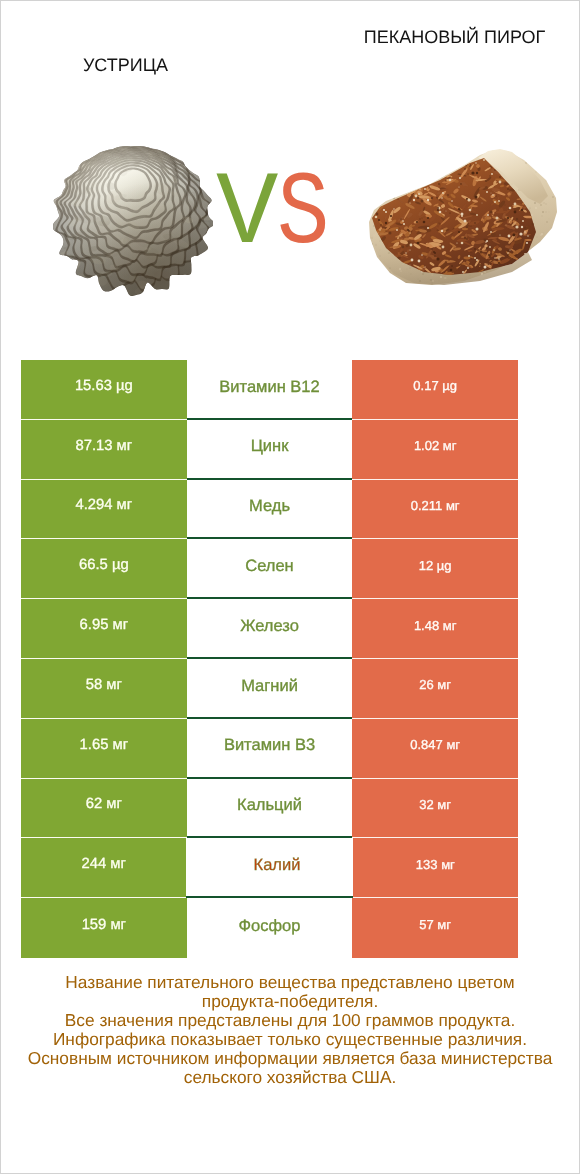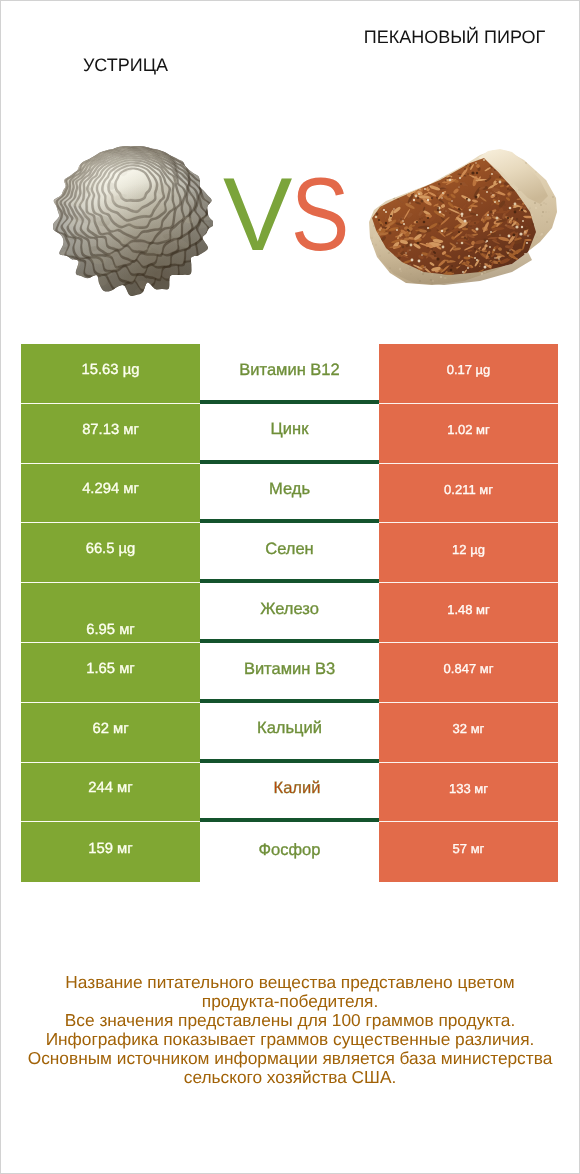--- a/index.html
+++ b/index.html
@@ -9,34 +9,34 @@
   .pageborder{position:absolute;left:0;top:0;width:580px;height:1174px;box-sizing:border-box;border:1px solid #d2d2d2;pointer-events:none;}
   .cell>span,.title,.footer div,.vs{transform:translateZ(0);}
 
   .title{position:absolute;font-size:18px;line-height:29.2px;color:#141414;text-align:center;font-weight:400;}
   .title-left{left:0;top:51px;width:251px;}
   .title-right{left:354px;top:23px;width:201px;}
 
   .hero{position:absolute;left:0;top:0;width:580px;height:330px;}
   .oyster{position:absolute;left:53px;top:142px;}
   .pie{position:absolute;left:366px;top:148px;}
-  .vs{position:absolute;left:223px;top:163px;font-size:104px;line-height:104px;font-weight:400;letter-spacing:-1.5px;}
+  .vs{position:absolute;left:216px;top:163px;font-size:104px;line-height:104px;font-weight:400;letter-spacing:-1.5px;font-family:Liberation Mono, monospace;}
   .vs .v{color:#7ba43a;}
   .vs .s{color:#e3694a;display:inline-block;transform:scaleX(0.84);transform-origin:left center;}
 
-  .table{position:absolute;left:21px;top:344px;width:537px;}
+  .table{position:absolute;left:21px;top:360px;width:497px;}
   .row{display:flex;height:59.8px;}
   .cell{display:flex;align-items:center;justify-content:center;box-sizing:border-box;}
   .cell>span{display:block;position:relative;top:-3.5px;}
   .c-mid>span{top:-1.8px;}
   .c-left{width:179px;color:#fdfff0;font-size:14.8px;font-weight:400;-webkit-text-stroke:0.34px #fdfff0;}
   .c-mid{width:179px;font-size:16.5px;font-weight:400;background:#fff;}
   .c-right{width:179px;color:#fffaf6;font-size:13px;font-weight:400;-webkit-text-stroke:0.34px #fffaf6;}
   .sep-green{border-bottom:1px solid #fbfcf2;}
-  .sep-mid{border-bottom:4px solid #14532d;}
+  .sep-mid{border-bottom:2px solid #14532d;}
   .sep-orange{border-bottom:1px solid #fdf3ef;}
 
   .footer{position:absolute;left:0;top:973px;width:580px;text-align:center;
           font-size:17.3px;line-height:18.92px;color:#a16207;}
   .footer div{white-space:nowrap;}
 </style>
 </head>
 <body>
 
 <div class="page">
@@ -1003,28 +1003,39 @@
           <span>66.5 µg</span>
         </div>
         <div class="cell c-mid sep-mid" style="color: rgb(111, 143, 57); -webkit-text-stroke: 0.34px rgb(111, 143, 57);">
           <span>Селен</span>
         </div>
         <div class="cell c-right sep-orange" style="background: rgb(226, 107, 74);">
           <span>12 µg</span>
         </div>
       </div>
       <div class="row">
-        <div class="cell c-left sep-green" style="background: rgb(128, 167, 51); align-items: flex-end;">
+        <div class="cell c-left sep-green" style="background: rgb(128, 167, 51);">
           <span>6.95 мг</span>
         </div>
         <div class="cell c-mid sep-mid" style="color: rgb(111, 143, 57); -webkit-text-stroke: 0.34px rgb(111, 143, 57);">
           <span>Железо</span>
         </div>
         <div class="cell c-right sep-orange" style="background: rgb(226, 107, 74);">
           <span>1.48 мг</span>
+        </div>
+      </div>
+      <div class="row">
+        <div class="cell c-left sep-green" style="background: rgb(128, 167, 51);">
+          <span>58 мг</span>
+        </div>
+        <div class="cell c-mid sep-mid" style="color: rgb(111, 143, 57); -webkit-text-stroke: 0.34px rgb(111, 143, 57);">
+          <span>Магний</span>
+        </div>
+        <div class="cell c-right sep-orange" style="background: rgb(226, 107, 74);">
+          <span>26 мг</span>
         </div>
       </div>
       <div class="row">
         <div class="cell c-left sep-green" style="background: rgb(128, 167, 51);">
           <span>1.65 мг</span>
         </div>
         <div class="cell c-mid sep-mid" style="color: rgb(111, 143, 57); -webkit-text-stroke: 0.34px rgb(111, 143, 57);">
           <span>Витамин B3</span>
         </div>
         <div class="cell c-right sep-orange" style="background: rgb(226, 107, 74);">
@@ -1063,18 +1074,18 @@
         <div class="cell c-right" style="background: rgb(226, 107, 74);">
           <span>57 мг</span>
         </div>
       </div>
     </div>
 
   <div class="footer" id="footer">
       <div>Название питательного вещества представлено цветом</div>
       <div>продукта-победителя.</div>
       <div>Все значения представлены для 100 граммов продукта.</div>
-      <div>Инфографика показывает граммов существенные различия.</div>
+      <div>Инфографика показывает только существенные различия.</div>
       <div>Основным источником информации является база министерства</div>
       <div>сельского хозяйства США.</div>
     </div>
 
 </div>
 
 </body></html>

